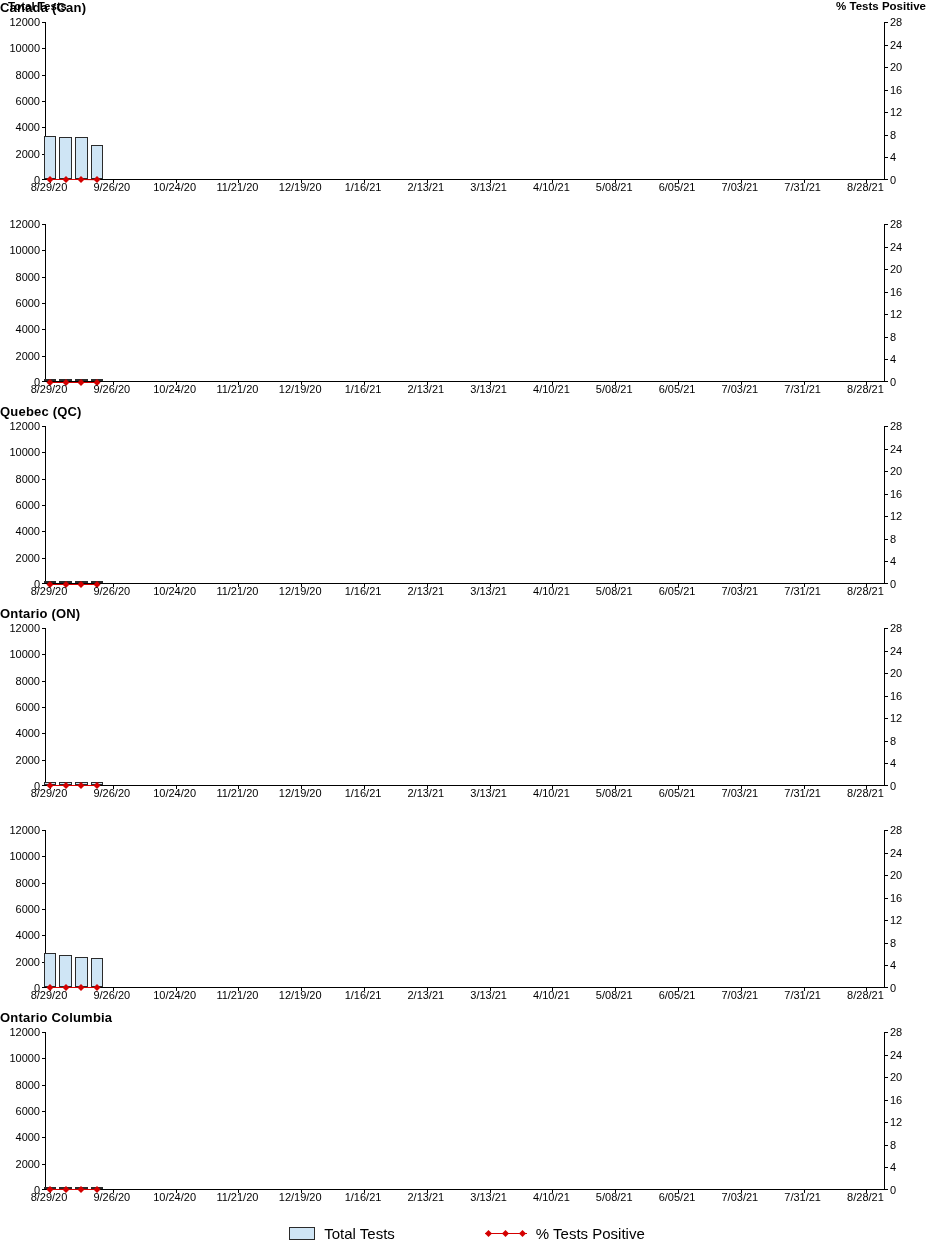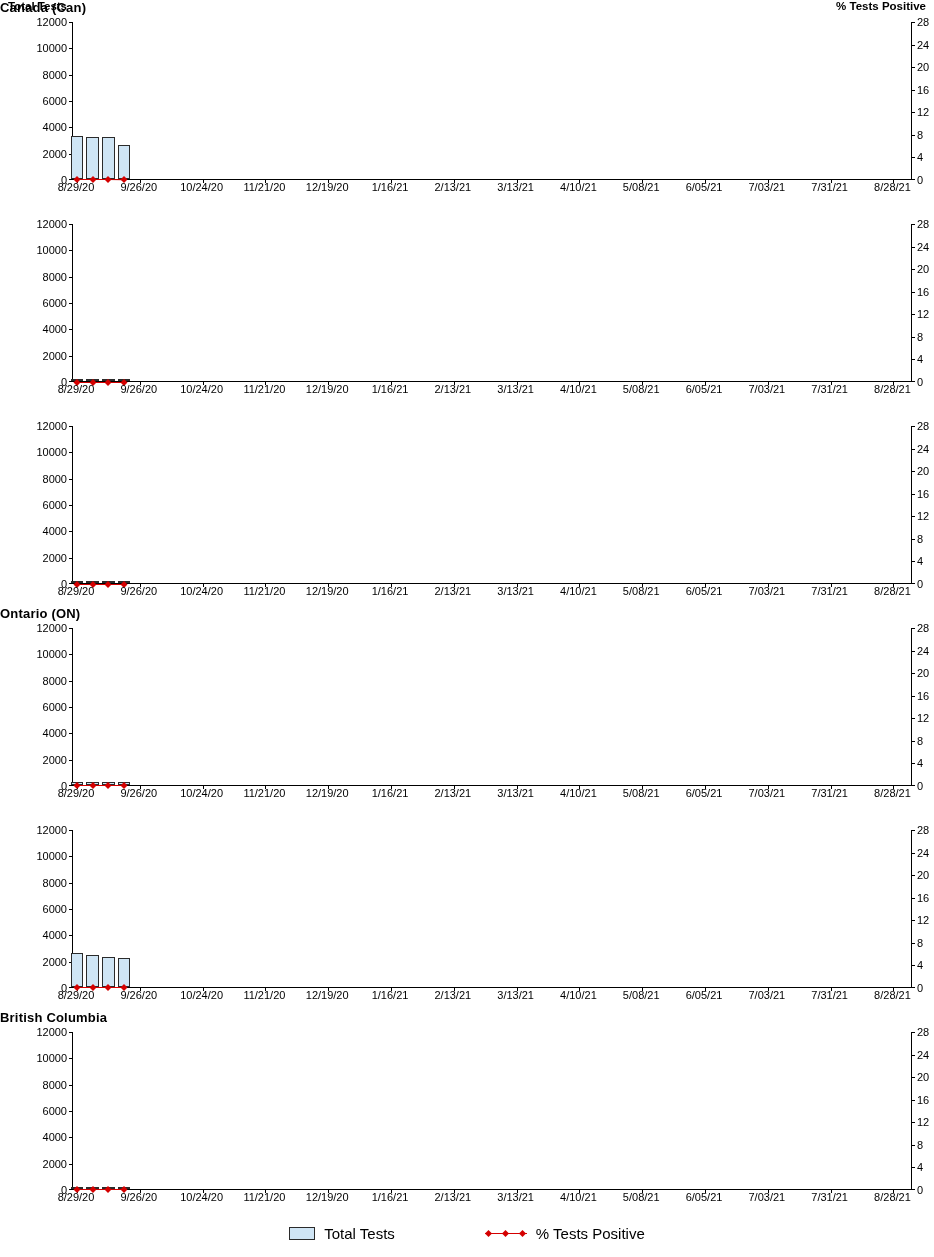--- a/index.html
+++ b/index.html
@@ -43,21 +43,21 @@
   .axis-label.left {
     left: 8px;
     top: 0px;
   }
   .axis-label.right {
     right: 8px;
     top: 0px;
   }
   .plot-wrap {
     position: absolute;
-    left: 72px;
+    left: 45px;
     top: 22px;
     width: 840px;
     height: 158px;
   }
   .plot-area {
     position: absolute;
     left: 0;
     top: 0;
     width: 840px;
     height: 158px;
@@ -343,20 +343,21 @@
             <div class="xtick-label" style="left: 506.43px;">4/10/21</div>
             <div class="xtick-label" style="left: 569.234px;">5/08/21</div>
             <div class="xtick-label" style="left: 632.037px;">6/05/21</div>
             <div class="xtick-label" style="left: 694.841px;">7/03/21</div>
             <div class="xtick-label" style="left: 757.645px;">7/31/21</div>
             <div class="xtick-label" style="left: 820.449px;">8/28/21</div>
           </div>
         </div>
       </div>
       <div class="panel">
+        <div class="panel-title">Quebec (QC)</div>
         <div class="plot-wrap">
           <div class="tick-left" style="top: -5px;">12000</div>
           <div class="tick-left" style="top: 21.3333px;">10000</div>
           <div class="tick-left" style="top: 47.6667px;">8000</div>
           <div class="tick-left" style="top: 74px;">6000</div>
           <div class="tick-left" style="top: 100.333px;">4000</div>
           <div class="tick-left" style="top: 126.667px;">2000</div>
           <div class="tick-left" style="top: 153px;">0</div>
           <div class="tick-right" style="top: -5px;">28</div>
           <div class="tick-right" style="top: 17.5714px;">24</div>
@@ -575,21 +576,21 @@
             <div class="xtick-label" style="left: 506.43px;">4/10/21</div>
             <div class="xtick-label" style="left: 569.234px;">5/08/21</div>
             <div class="xtick-label" style="left: 632.037px;">6/05/21</div>
             <div class="xtick-label" style="left: 694.841px;">7/03/21</div>
             <div class="xtick-label" style="left: 757.645px;">7/31/21</div>
             <div class="xtick-label" style="left: 820.449px;">8/28/21</div>
           </div>
         </div>
       </div>
       <div class="panel">
-        <div class="panel-title">British Columbia</div>
+        <div class="panel-title">Ontario Columbia</div>
         <div class="plot-wrap">
           <div class="tick-left" style="top: -5px;">12000</div>
           <div class="tick-left" style="top: 21.3333px;">10000</div>
           <div class="tick-left" style="top: 47.6667px;">8000</div>
           <div class="tick-left" style="top: 74px;">6000</div>
           <div class="tick-left" style="top: 100.333px;">4000</div>
           <div class="tick-left" style="top: 126.667px;">2000</div>
           <div class="tick-left" style="top: 153px;">0</div>
           <div class="tick-right" style="top: -5px;">28</div>
           <div class="tick-right" style="top: 17.5714px;">24</div>

